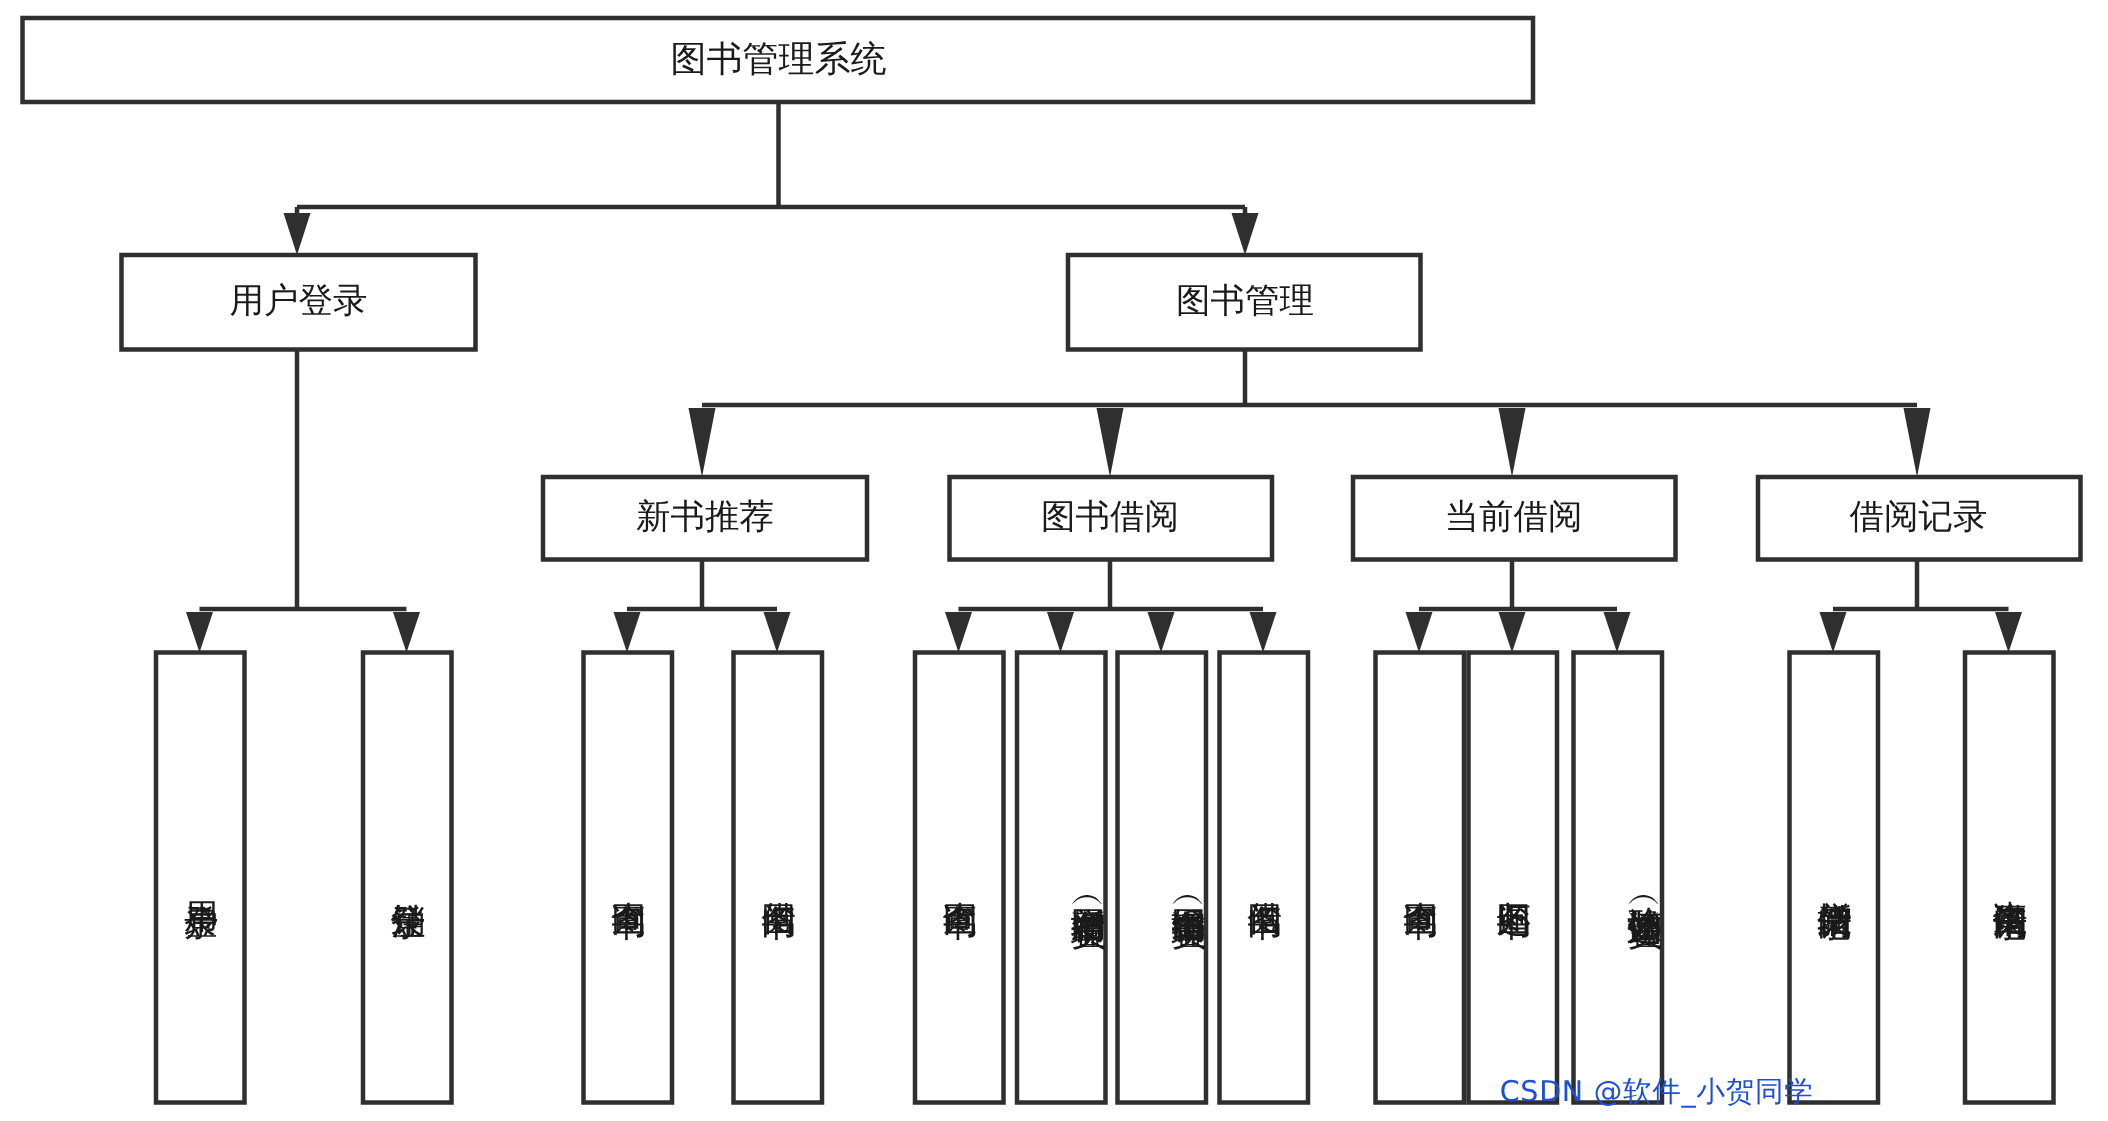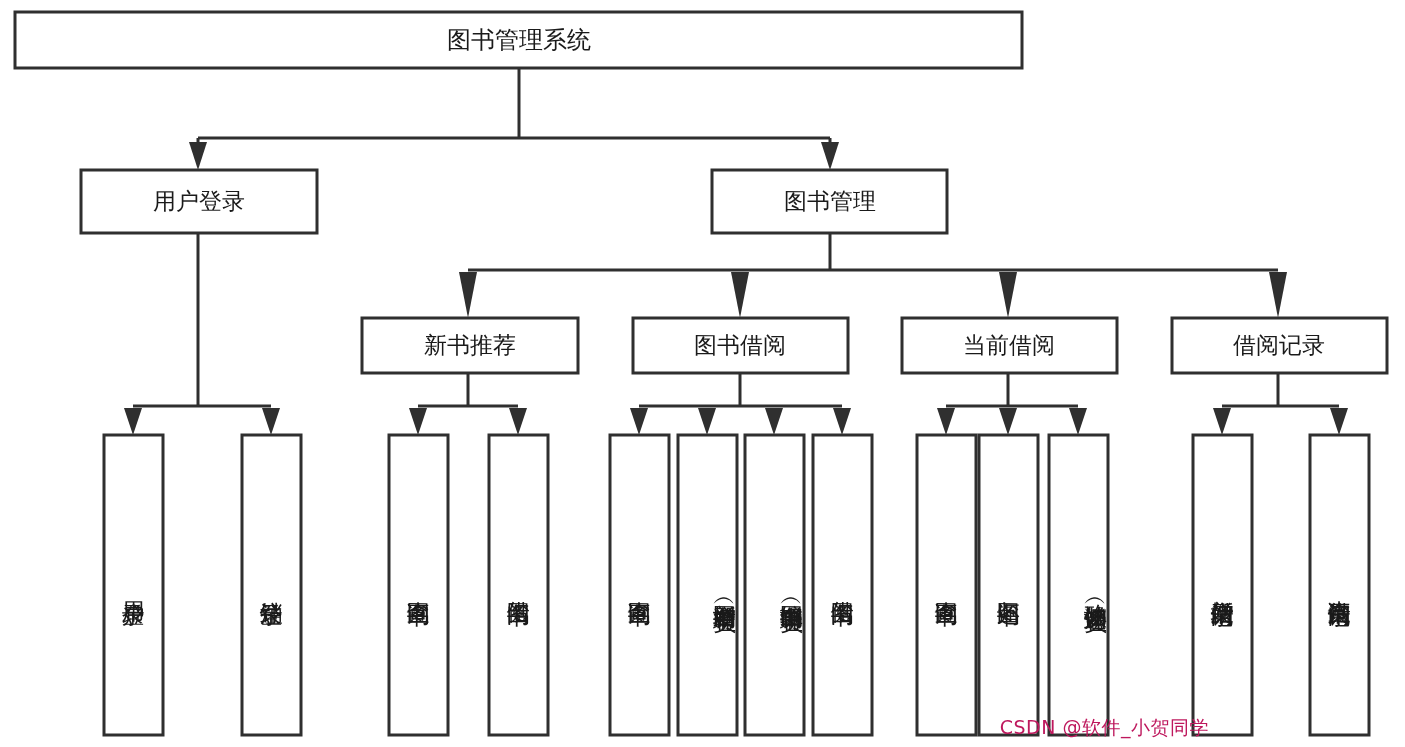--- a/index.html
+++ b/index.html
@@ -68,21 +68,21 @@
     letter-spacing: 1px;
     white-space: nowrap;
     pointer-events: none;
   }
   .watermark {
     position: absolute;
     right: 14px;
     bottom: 6px;
     font-family: "DejaVu Sans", "Liberation Sans", sans-serif;
     font-size: 19px;
-    color: #be185d;
+    color: #1d4ed8;
     letter-spacing: 0.5px;
     user-select: none;
   }
 </style>
 </head>
 <body>
 
 <div id="diagram-root">
 
   <svg class="diagram-canvas" viewBox="0 0 1405 747">

